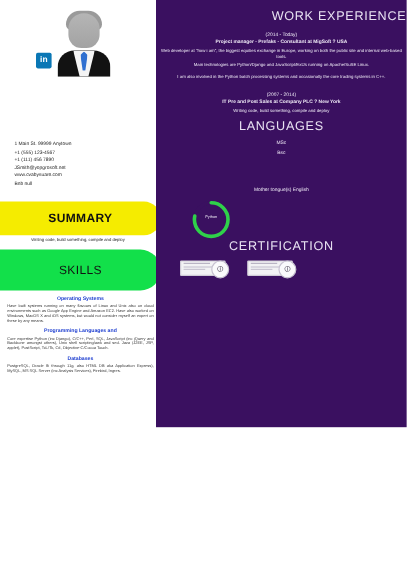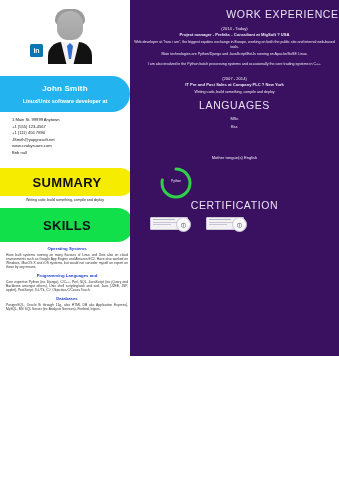--- a/index.html
+++ b/index.html
@@ -95,31 +95,31 @@
   .role{color:#ffffff;font-weight:bold;font-size:5.4px;}
 
   .contact{position:absolute;left:12px;top:117px;width:112px;color:#222;}
   .contact div{font-size:4.1px;line-height:6.6px;}
 
   .summary-pill{
     position:absolute;left:0;top:168px;width:134px;height:28px;
     background:#f5ec00;border-radius:0 14px 14px 0;
     display:flex;align-items:center;justify-content:center;
   }
-  .summary-pill span{font-weight:bold;font-size:13px;color:#111;letter-spacing:.3px;}
+  .summary-pill span{font-weight:bold;font-size:10px;color:#111;letter-spacing:.3px;}
   .summary-body{
     position:absolute;left:0;top:198px;width:130px;text-align:center;
     font-size:3.5px;color:#222;
   }
   .skills-pill{
     position:absolute;left:0;top:208px;width:134px;height:34px;
     background:#12e04a;border-radius:0 17px 17px 0;
     display:flex;align-items:center;justify-content:center;
   }
-  .skills-pill span{font-weight:bold;font-size:13px;color:#111;letter-spacing:.3px;}
+  .skills-pill span{font-weight:normal;font-size:10px;color:#111;letter-spacing:.3px;}
 
   .skills-body{position:absolute;left:6px;top:246px;width:122px;color:#222;}
   .sk-h{
     text-align:center;font-weight:bold;font-size:4.3px;color:#1f3fd0;
     margin-bottom:1.5px;
   }
   .sk-p{
     text-align:justify;font-size:3.3px;line-height:4.2px;color:#333;margin-bottom:4px;
   }
 </style>
@@ -133,24 +133,20 @@
   <div class="photo-wrap">
     <div class="photo-bg"></div>
     <div class="hair"></div>
     <div class="head"></div>
     <div class="shoulder"></div>
     <div class="shirt"></div>
     <div class="tie"></div>
   </div>
   <div class="li-badge">in</div>
 
-  <div class="name-pill">
-    <div class="name">John Smith</div>
-    <div class="role">Linux/Unix software developer at</div>
-  </div>
 
   <div class="contact">
     <div>1 Main St.  99999 Anytown</div>
     <div>+1 (555) 123-4567</div>
     <div>+1 (111) 456 7890</div>
     <div>JSmith@yopgrosoft.net</div>
     <div>www.cvabysuare.com</div>
     <div>Bnb null</div>
   </div>
 

